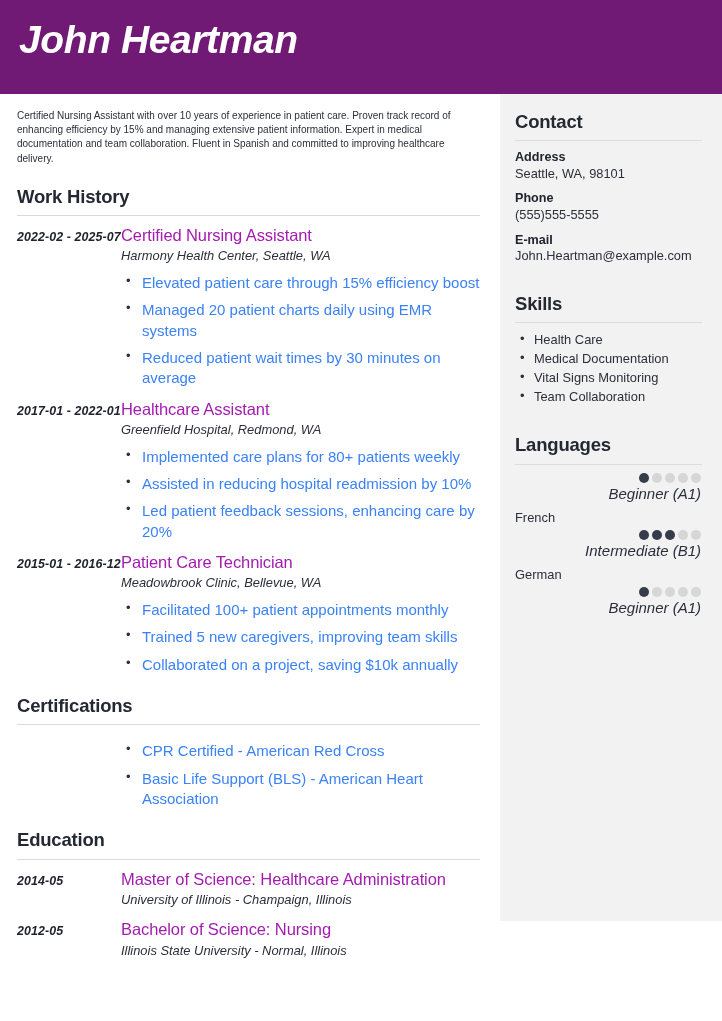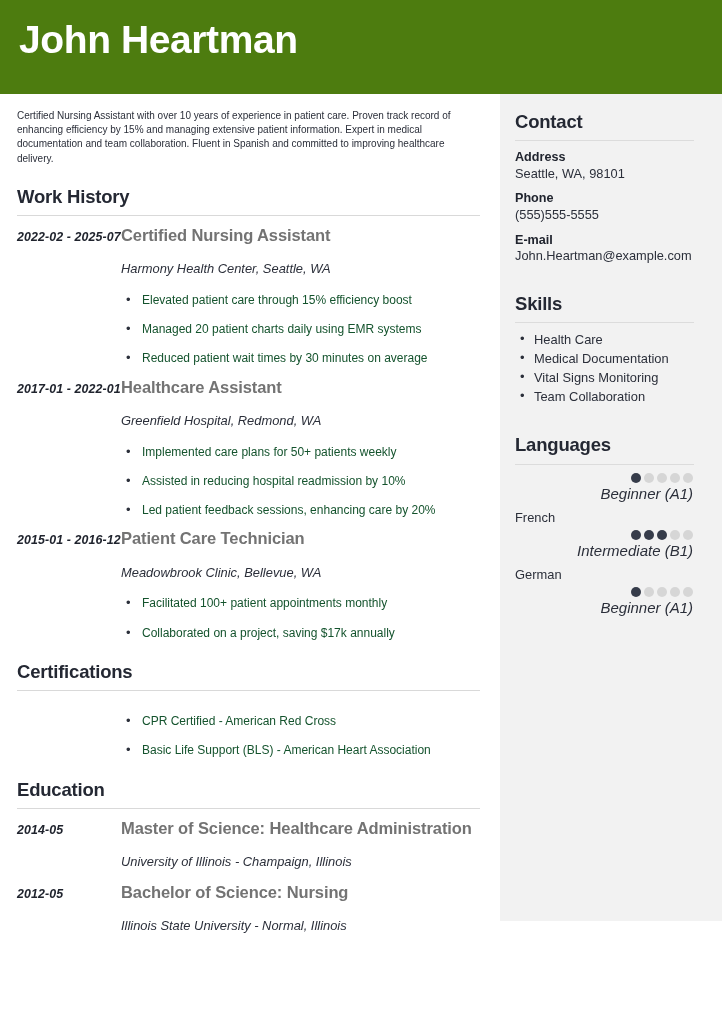--- a/index.html
+++ b/index.html
@@ -18,22 +18,23 @@
     box-sizing: border-box;
   }
 
   
   .header {
     position: absolute;
     left: 0;
     top: 0;
     width: 722px;
     height: 94px;
-    background: #4d7c0f;
+    background: #701a75;
     box-sizing: border-box;
+    font-style: italic;
   }
   .header-name {
     position: absolute;
     left: 19px;
     top: 19px;
     font-size: 39px;
     font-weight: bold;
     color: #ffffff;
     letter-spacing: -0.4px;
     line-height: 1.1;
@@ -52,21 +53,21 @@
     padding: 0 20px 0 17px;
   }
   .side-col {
     position: absolute;
     left: 500px;
     top: 94px;
     width: 222px;
     height: 827px;
     background: #f2f2f2;
     box-sizing: border-box;
-    padding: 0 28px 0 15px;
+    padding: 0 20px 0 15px;
   }
 
   
   .summary {
     font-size: 10px;
     line-height: 1.42;
     color: #2b2f3a;
     padding-top: 15px;
     padding-right: 2px;
   }
@@ -105,44 +106,44 @@
     padding-top: 4px;
     letter-spacing: 0.1px;
     font-style: italic;
   }
   .entry-body {
     flex: 1 1 auto;
     min-width: 0;
   }
   .entry-title {
     font-size: 16.5px;
-    font-weight: bold;
-    color: #737373;
+    font-weight: normal;
+    color: #a21caf;
     line-height: 1.22;
     letter-spacing: -0.1px;
   }
   .entry-sub {
     font-size: 12.9px;
     font-style: italic;
     color: #2b2f3a;
     line-height: 1.45;
-    margin-top: 15px;
+    margin-top: 2px;
   }
   .bullets {
     list-style: none;
     margin: 1px 0 0 0;
     padding: 0;
   }
   .bullets li {
     position: relative;
     padding-left: 21px;
-    font-size: 12px;
+    font-size: 15px;
     line-height: 1.36;
-    color: #14532d;
-    margin-top: 13px;
+    color: #3b82f6;
+    margin-top: 7px;
   }
   .bullets li:before {
     content: "\2022";
     position: absolute;
     left: 5px;
     top: -1px;
     font-size: 13px;
     color: #2b2f3a;
   }
 
@@ -278,34 +279,35 @@
                 <li>Reduced patient wait times by 30 minutes on average</li>
               </ul>
             </div>
           </div>
           <div class="entry">
             <div class="entry-dates">2017-01 - 2022-01</div>
             <div class="entry-body">
               <div class="entry-title">Healthcare Assistant</div>
               <div class="entry-sub">Greenfield Hospital, Redmond, WA</div>
               <ul class="bullets">
-                <li>Implemented care plans for 50+ patients weekly</li>
+                <li>Implemented care plans for 80+ patients weekly</li>
                 <li>Assisted in reducing hospital readmission by 10%</li>
                 <li>Led patient feedback sessions, enhancing care by 20%</li>
               </ul>
             </div>
           </div>
           <div class="entry">
             <div class="entry-dates">2015-01 - 2016-12</div>
             <div class="entry-body">
               <div class="entry-title">Patient Care Technician</div>
               <div class="entry-sub">Meadowbrook Clinic, Bellevue, WA</div>
               <ul class="bullets">
                 <li>Facilitated 100+ patient appointments monthly</li>
-                <li>Collaborated on a project, saving $17k annually</li>
+                <li>Trained 5 new caregivers, improving team skills</li>
+                <li>Collaborated on a project, saving $10k annually</li>
               </ul>
             </div>
           </div>
         </div>
     </div>
 
     <div class="sec">
       <div class="sec-title">Certifications</div>
       <div class="sec-rule"></div>
       <div class="cert-wrap">

